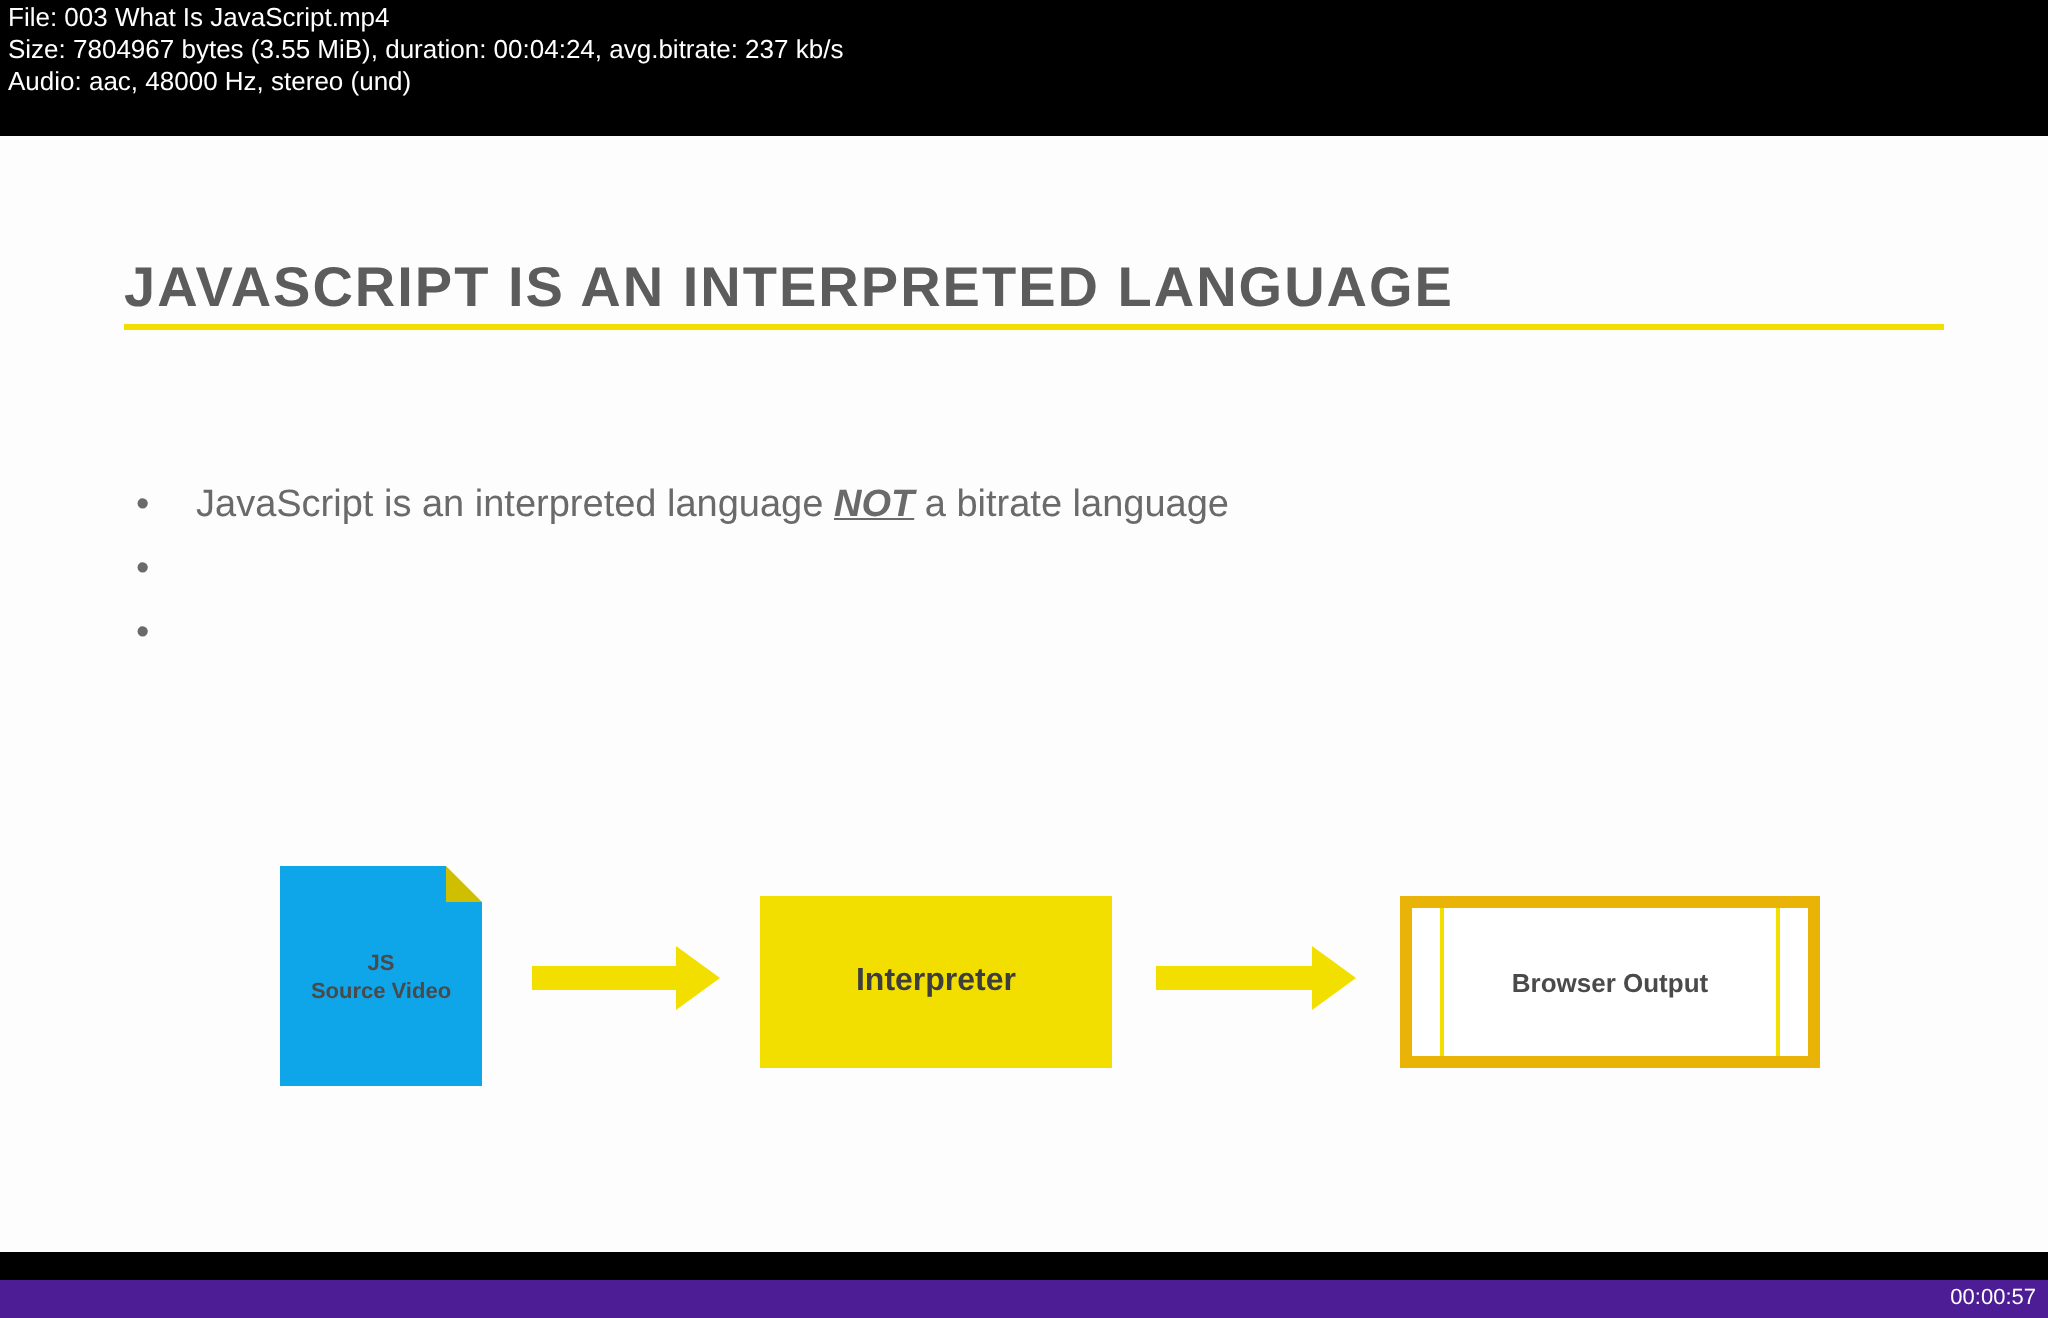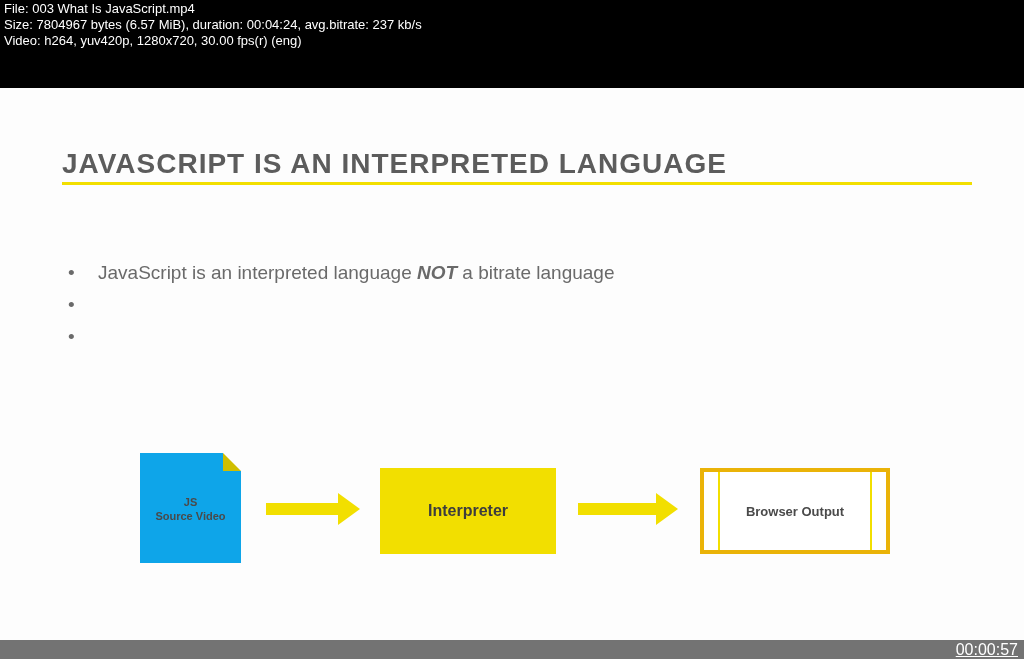--- a/index.html
+++ b/index.html
@@ -10,21 +10,21 @@
     color: #fff;
     font-size: 13px;
     line-height: 16px;
     padding: 1px 4px 2px 4px;
     font-family: "Segoe UI", Arial, sans-serif;
   }
   .header div { white-space: pre; }
 
   .slide {
     position: absolute;
-    top: 88px;
+    top: 68px;
     left: 0;
     width: 1024px;
     height: 558px;
     background: #fdfdfd;
   }
 
   .title {
     position: absolute;
     top: 60px;
     left: 62px;
@@ -48,21 +48,21 @@
     position: absolute;
     top: 170px;
     left: 62px;
     width: 880px;
     color: #6a6a6a;
     font-size: 19px;
     line-height: 30px;
   }
   .bullet { display: flex; margin-bottom: 2px; }
   .dot { width: 36px; text-align: left; padding-left: 6px; }
-  .txt span.em { font-weight: bold; font-style: italic; }
+  .txt span.em { font-weight: bold; font-style: italic; text-decoration: underline; }
 
   .diagram {
     position: absolute;
     top: 358px;
     left: 0;
     width: 1024px;
     height: 140px;
   }
 
   .js-doc {
@@ -96,22 +96,22 @@
     text-align: center;
     line-height: 86px;
     font-weight: bold;
     font-size: 16px;
     color: #3d3d3d;
   }
 
   .browser {
     position: absolute;
     left: 700px; top: 22px;
-    width: 190px; height: 86px;
-    border: 4px solid #eab308;
+    width: 210px; height: 86px;
+    border: 6px solid #eab308;
     background: #fff;
   }
   .browser .side-l { position:absolute; left:14px; top:0; bottom:0; width:2px; background:#f2df00; }
   .browser .side-r { position:absolute; right:14px; top:0; bottom:0; width:2px; background:#f2df00; }
   .browser .label {
     position:absolute; top:0; left:0; right:0; bottom:0;
     display:flex; align-items:center; justify-content:center;
     font-size:13px; font-weight:bold; color:#4a4a4a;
   }
 
@@ -137,37 +137,36 @@
   .arrow1 .shaft { width: 72px; }
   .arrow1 .head { left: 72px; }
   .arrow2 { left: 578px; top: 53px; width: 100px; }
   .arrow2 .shaft { width: 78px; }
   .arrow2 .head { left: 78px; }
 
   .footer {
     position: absolute;
     bottom: 0; left: 0; right: 0;
     height: 19px;
-    background: #737373;
+    background: #4c1d95;
     color: #fff;
-    font-size: 16px;
+    font-size: 11px;
     text-align: right;
     padding-right: 6px;
     line-height: 19px;
     font-family: "Segoe UI", Arial, sans-serif;
-    text-decoration: underline;
   }
 </style>
 </head>
 <body>
 
 <div class="header">
   <div>File: 003 What Is JavaScript.mp4</div>
-  <div>Size: 7804967 bytes (6.57 MiB), duration: 00:04:24, avg.bitrate: 237 kb/s</div>
-  <div>Video: h264, yuv420p, 1280x720, 30.00 fps(r) (eng)</div>
+  <div>Size: 7804967 bytes (3.55 MiB), duration: 00:04:24, avg.bitrate: 237 kb/s</div>
+  <div>Audio: aac, 48000 Hz, stereo (und)</div>
 </div>
 
 <div class="slide">
 
   <div class="title">JAVASCRIPT IS AN INTERPRETED LANGUAGE</div>
   <div class="title-rule"></div>
 
   <div class="bullets">
     <div class="bullet">
       <div class="dot">•</div>

